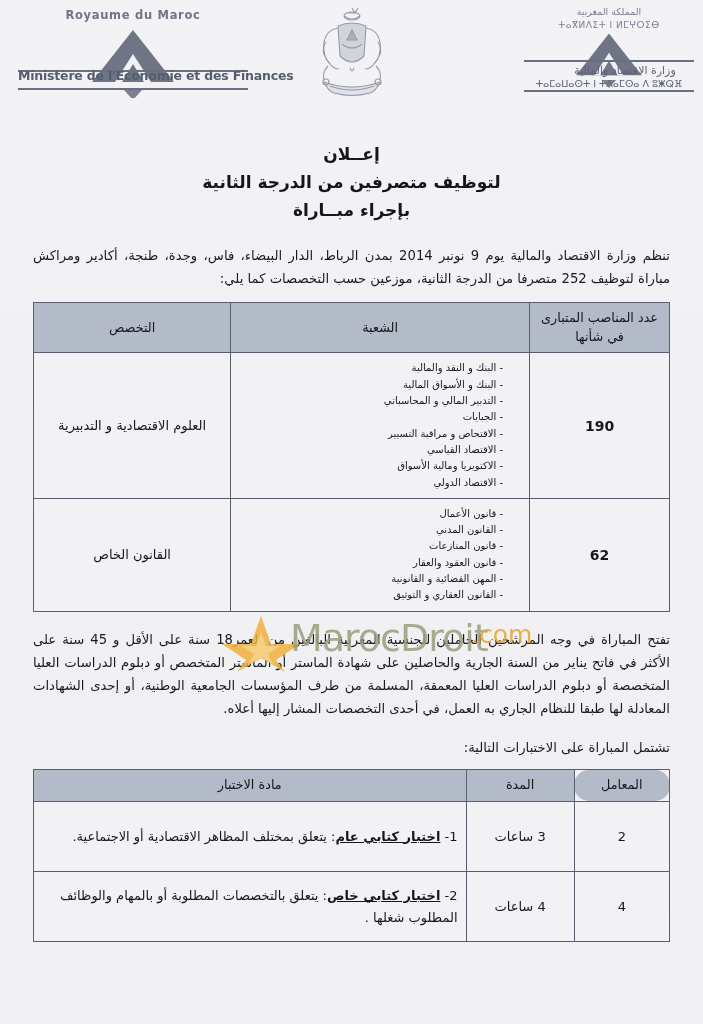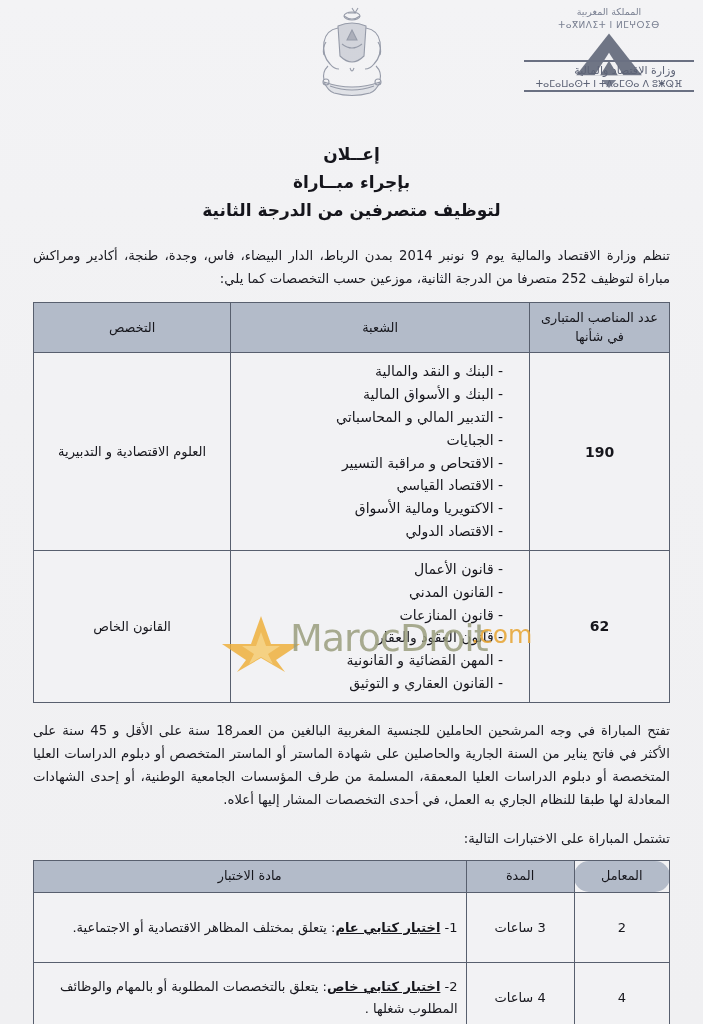--- a/index.html
+++ b/index.html
@@ -185,21 +185,21 @@
   .t1 .col-branch { width: 47%; padding: 7px 26px 7px 6px; }
   .t1 .col-count { width: 22%; text-align: center; font-weight: bold; font-size: 14px; }
   .t1 td.col-branch ul {
     margin: 0;
     padding: 0;
     list-style: none;
     text-align: right;
   }
   .t1 td.col-branch li {
     line-height: 1.63;
-    font-size: 14px;
+    font-size: 10px;
     white-space: nowrap;
   }
 
   .t2 { margin-top: 10px; }
   .t2 .h-subject { width: 68%; }
   .t2 .h-duration { width: 17%; }
   .t2 .h-coef { width: 15%; border-radius: 15px; }
   .t2 td.subject {
     padding: 7px 8px 7px 6px;
     line-height: 1.65;
@@ -248,20 +248,34 @@
     font-family: "DejaVu Sans", sans-serif;
   }
 </style>
 </head>
 <body>
 
 <div class="page">
 
   <div class="header">
 
+    <div class="logo-left">
+      <div class="country">Royaume du Maroc</div>
+      <div class="mountain-wrap">
+        <svg class="mountain" width="90" height="70" viewBox="0 0 90 70">
+          <polygon points="45,2 86,54 4,54" fill="#6f7585"></polygon>
+          <polygon points="45,26 63,54 27,54" fill="#f1f1f3"></polygon>
+          <polygon points="45,36 56,54 34,54" fill="#6f7585"></polygon>
+          <polygon points="36,62 54,62 45,72" fill="#7b8191"></polygon>
+        </svg>
+        <div class="rule-line" style="left:0;top:44px;width:230px;"></div>
+        <div class="rule-line" style="left:0;top:62px;width:230px;"></div>
+        <div class="ministry">Ministère de l'Economie et des Finances</div>
+      </div>
+    </div>
 
     <svg class="emblem" viewBox="0 0 80 102">
       <g fill="none" stroke="#737a8c" stroke-width="1.1">
         <path d="M40 4 l3 5 3-5 M36 9 h8"></path>
         <ellipse cx="40" cy="12" rx="8" ry="4"></ellipse>
         <path d="M32 12 q8 6 16 0"></path>
         <path d="M26 22 q14 -6 28 0 l-2 30 q-12 12 -24 0 z" fill="#8d94a6" fill-opacity=".45"></path>
         <path d="M40 26 l5 10 h-10 z" fill="#6f7585" fill-opacity=".6"></path>
         <path d="M30 40 q10 8 20 0"></path>
         <path d="M26 24 q-12 2 -14 14 q-2 14 6 22 q4 5 9 5" stroke-width="1.2"></path>
@@ -289,22 +303,22 @@
         <div class="rule-line" style="left:0;top:28px;width:170px;"></div>
         <div class="rule-line" style="left:0;top:58px;width:170px;"></div>
         <div class="ar-bot">وزارة الاقتصاد والمالية</div>
         <div class="tif-bot">ⵜⴰⵎⴰⵡⴰⵙⵜ ⵏ ⵜⴷⴰⵎⵙⴰ ⴷ ⵓⵥⵕⴼ</div>
       </div>
     </div>
   </div>
 
   <div class="title-block">
     <div class="t-line1">إعــلان</div>
+    <div>لتوظيف متصرفين من الدرجة الثانية</div>
     <div>بإجراء مبــاراة</div>
-    <div>لتوظيف متصرفين من الدرجة الثانية</div>
   </div>
 
   <p class="para intro">تنظم وزارة الاقتصاد والمالية يوم 9 نونبر 2014 بمدن الرباط، الدار البيضاء، فاس، وجدة، طنجة، أكادير ومراكش مباراة لتوظيف  252  متصرفا من الدرجة الثانية، موزعين حسب التخصصات كما يلي:</p>
 
   <table class="t1">
     <thead>
       <tr>
         <th class="h-count">عدد المناصب المتبارى في شأنها</th>
         <th class="h-branch">الشعبة</th>
         <th class="h-specialty">التخصص</th>

